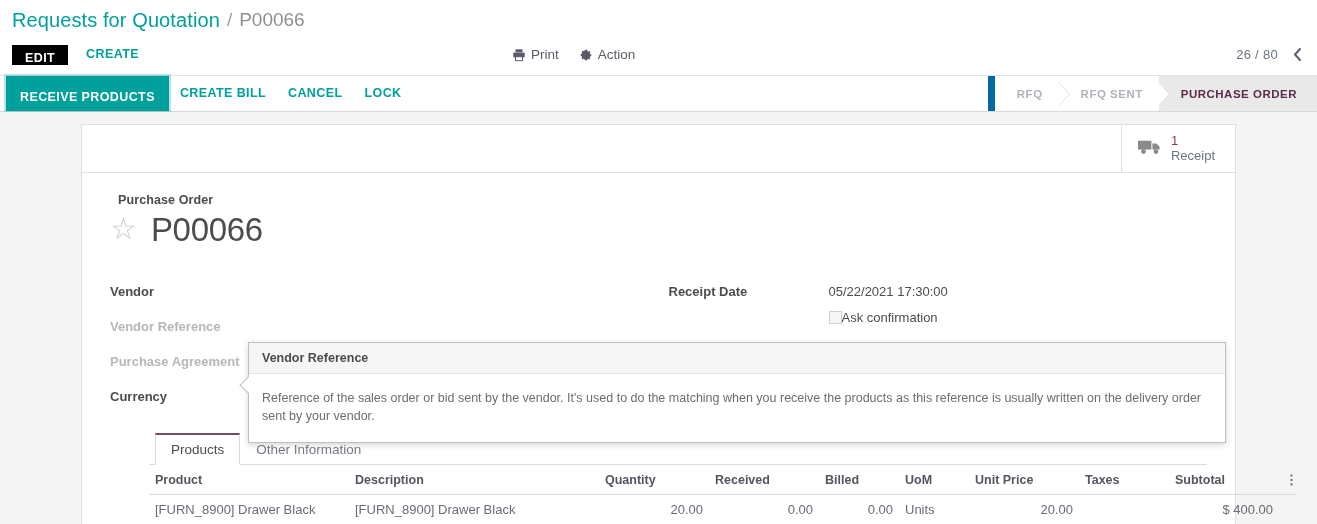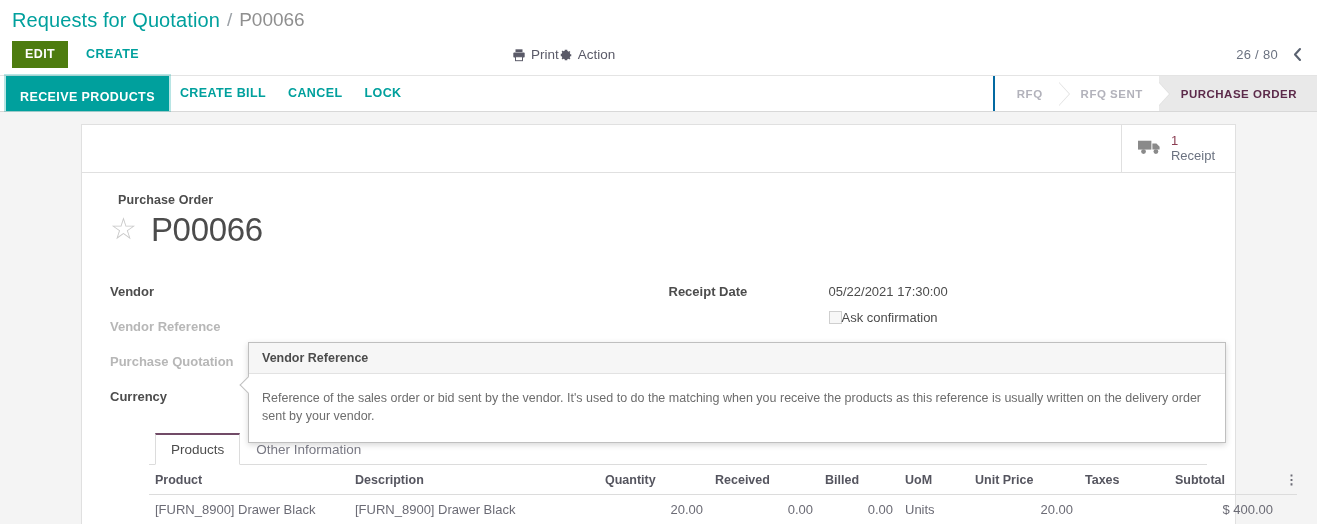--- a/index.html
+++ b/index.html
@@ -39,47 +39,48 @@
   
   .control-panel {
     height: 41px;
     display: flex;
     align-items: center;
     padding-left: 12px;
     position: relative;
     background: #fff;
   }
   .btn-edit {
-    background: #4d7c0f;
+    background: #000000;
     color: #fff;
     border: none;
     font-size: 12.5px;
     font-weight: bold;
     letter-spacing: .4px;
-    padding: 6px 13px 7px;
+    padding: 6px 13px 0;
     cursor: pointer;
     font-family: inherit;
   }
   .btn-create {
     background: transparent;
     border: none;
     color: #00a09d;
     font-size: 12.5px;
     font-weight: bold;
     letter-spacing: .4px;
     padding: 6px 12px 7px;
     margin-left: 6px;
     cursor: pointer;
     font-family: inherit;
   }
   .cp-center {
     position: absolute;
     left: 512px;
     display: flex;
     align-items: center;
+    gap: 20px;
   }
   .cp-link {
     display: flex;
     align-items: center;
     gap: 5px;
     color: #5a5a68;
     font-size: 13.5px;
     cursor: pointer;
   }
   .cp-link svg { display: block; }
@@ -131,21 +132,21 @@
   }
 
   
   .status-pipeline {
     position: absolute;
     right: 0;
     top: 0;
     bottom: 0;
     display: flex;
     align-items: stretch;
-    border-left: 2px solid #0369a1;
+    border-left: 7px solid #0369a1;
   }
   .st {
     position: relative;
     display: flex;
     align-items: center;
     padding: 0 16px 0 22px;
     font-size: 11.5px;
     font-weight: bold;
     letter-spacing: .5px;
     color: #b2b2bb;
@@ -493,21 +494,21 @@
         <div class="form-col left">
           <div class="f-row">
             <span class="f-label">Vendor</span>
             <span class="f-value"></span>
           </div>
           <div class="f-row">
             <span class="f-label muted">Vendor Reference</span>
             <span class="f-value"></span>
           </div>
           <div class="f-row">
-            <span class="f-label muted">Purchase Quotation</span>
+            <span class="f-label muted">Purchase Agreement</span>
             <span class="f-value"></span>
           </div>
           <div class="f-row">
             <span class="f-label">Currency</span>
             <span class="f-value link">USD</span>
           </div>
         </div>
 
         <div class="form-col right">
           <div class="f-row">

